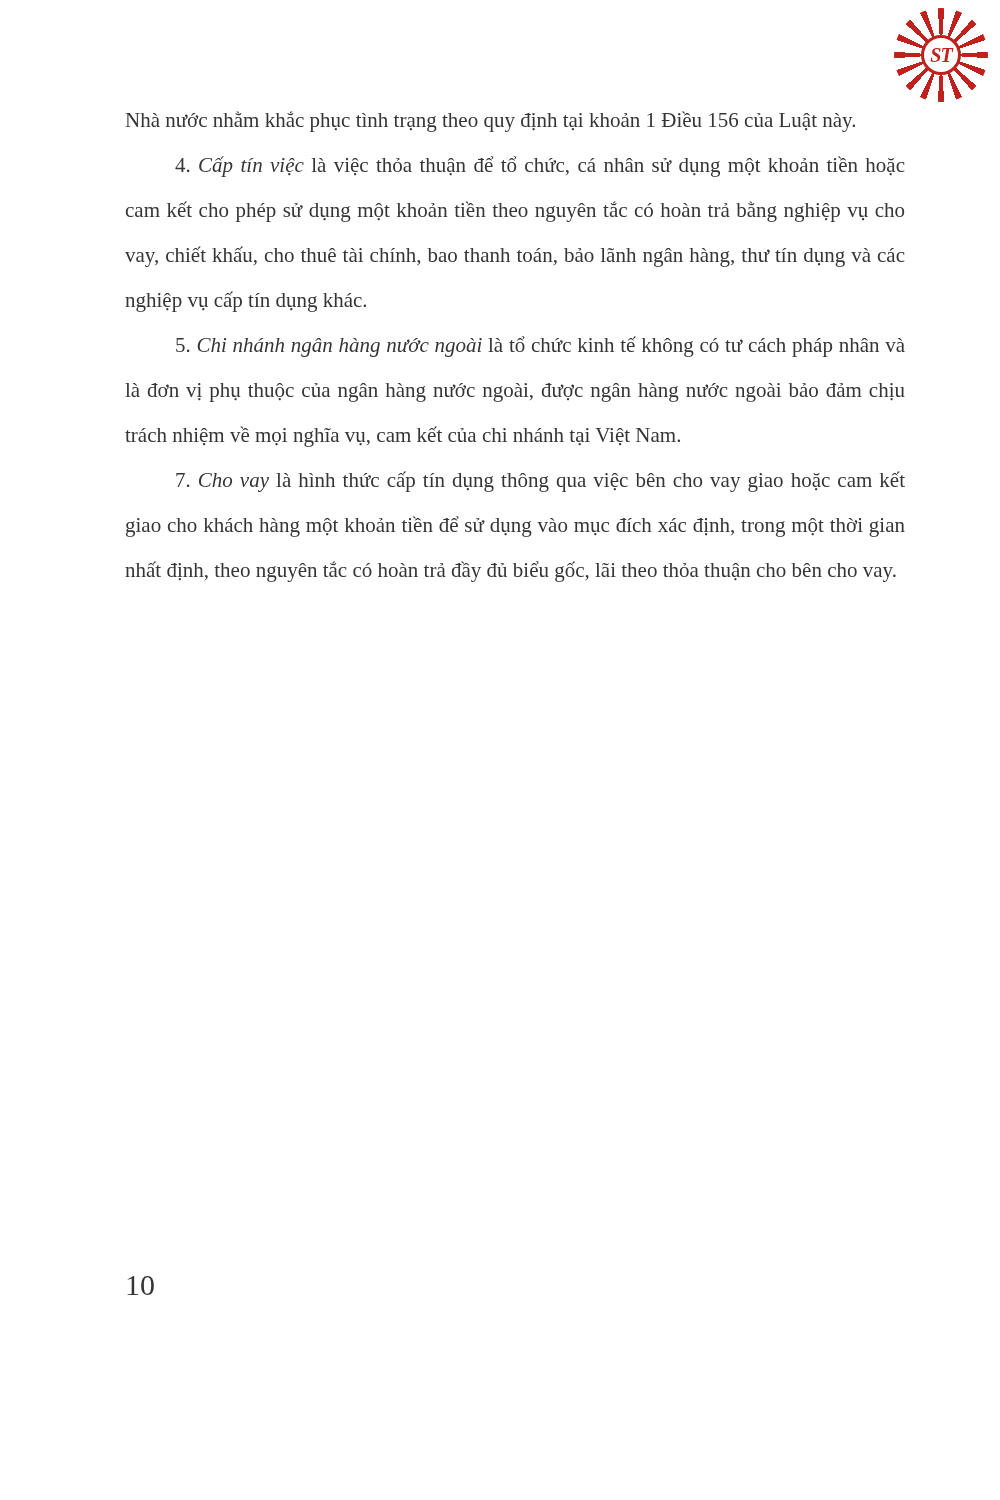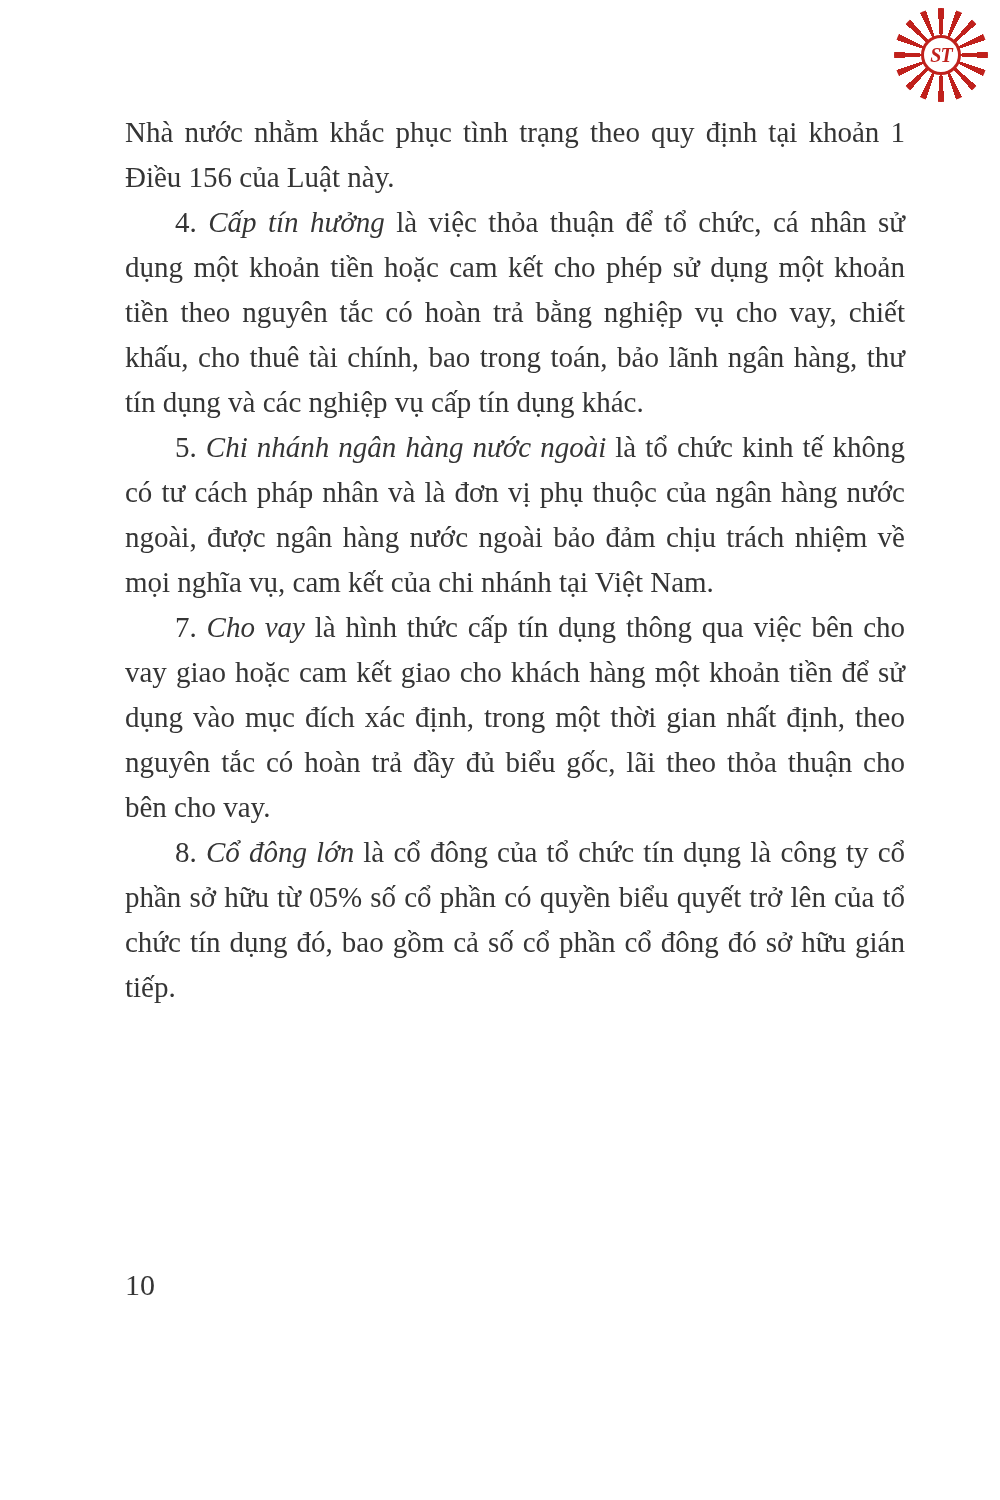--- a/index.html
+++ b/index.html
@@ -51,24 +51,23 @@
     z-index: 1;
     letter-spacing: -1px;
   }
 
   
   .text-block {
     position: absolute;
     left: 125px;
     right: 95px;
     top: 98px;
-    font-size: 29px;
+    font-size: 21px;
     line-height: 45px;
     text-align: justify;
-    margin-top: 12px;
   }
   p.para {
     margin: 0;
     padding: 0;
   }
   p.para.indent {
     text-indent: 50px;
   }
   .term {
     font-style: italic;
@@ -86,21 +85,20 @@
 <body>
 
 <div class="page">
 
   <div class="logo">
     <span class="monogram">ST</span>
   </div>
 
   <div class="text-block">
       <p class="para"><span>Nhà nước nhằm khắc phục tình trạng theo quy định tại khoản 1 Điều 156 của Luật này.</span></p>
-      <p class="para indent"><span>4. </span><span class="term">Cấp tín hưởng</span><span> là việc thỏa thuận để tổ chức, cá nhân sử dụng một khoản tiền hoặc cam kết cho phép sử dụng một khoản tiền theo nguyên tắc có hoàn trả bằng nghiệp vụ cho vay, chiết khấu, cho thuê tài chính, bao trong toán, bảo lãnh ngân hàng, thư tín dụng và các nghiệp vụ cấp tín dụng khác.</span></p>
+      <p class="para indent"><span>4. </span><span class="term">Cấp tín việc</span><span> là việc thỏa thuận để tổ chức, cá nhân sử dụng một khoản tiền hoặc cam kết cho phép sử dụng một khoản tiền theo nguyên tắc có hoàn trả bằng nghiệp vụ cho vay, chiết khấu, cho thuê tài chính, bao thanh toán, bảo lãnh ngân hàng, thư tín dụng và các nghiệp vụ cấp tín dụng khác.</span></p>
       <p class="para indent"><span>5. </span><span class="term">Chi nhánh ngân hàng nước ngoài</span><span> là tổ chức kinh tế không có tư cách pháp nhân và là đơn vị phụ thuộc của ngân hàng nước ngoài, được ngân hàng nước ngoài bảo đảm chịu trách nhiệm về mọi nghĩa vụ, cam kết của chi nhánh tại Việt Nam.</span></p>
       <p class="para indent"><span>7. </span><span class="term">Cho vay</span><span> là hình thức cấp tín dụng thông qua việc bên cho vay giao hoặc cam kết giao cho khách hàng một khoản tiền để sử dụng vào mục đích xác định, trong một thời gian nhất định, theo nguyên tắc có hoàn trả đầy đủ biểu gốc, lãi theo thỏa thuận cho bên cho vay.</span></p>
-      <p class="para indent"><span>8. </span><span class="term">Cổ đông lớn</span><span> là cổ đông của tổ chức tín dụng là công ty cổ phần sở hữu từ 05% số cổ phần có quyền biểu quyết trở lên của tổ chức tín dụng đó, bao gồm cả số cổ phần cổ đông đó sở hữu gián tiếp.</span></p>
     </div>
 
   <div class="page-number">10</div>
 
 </div>
 
 </body></html>

